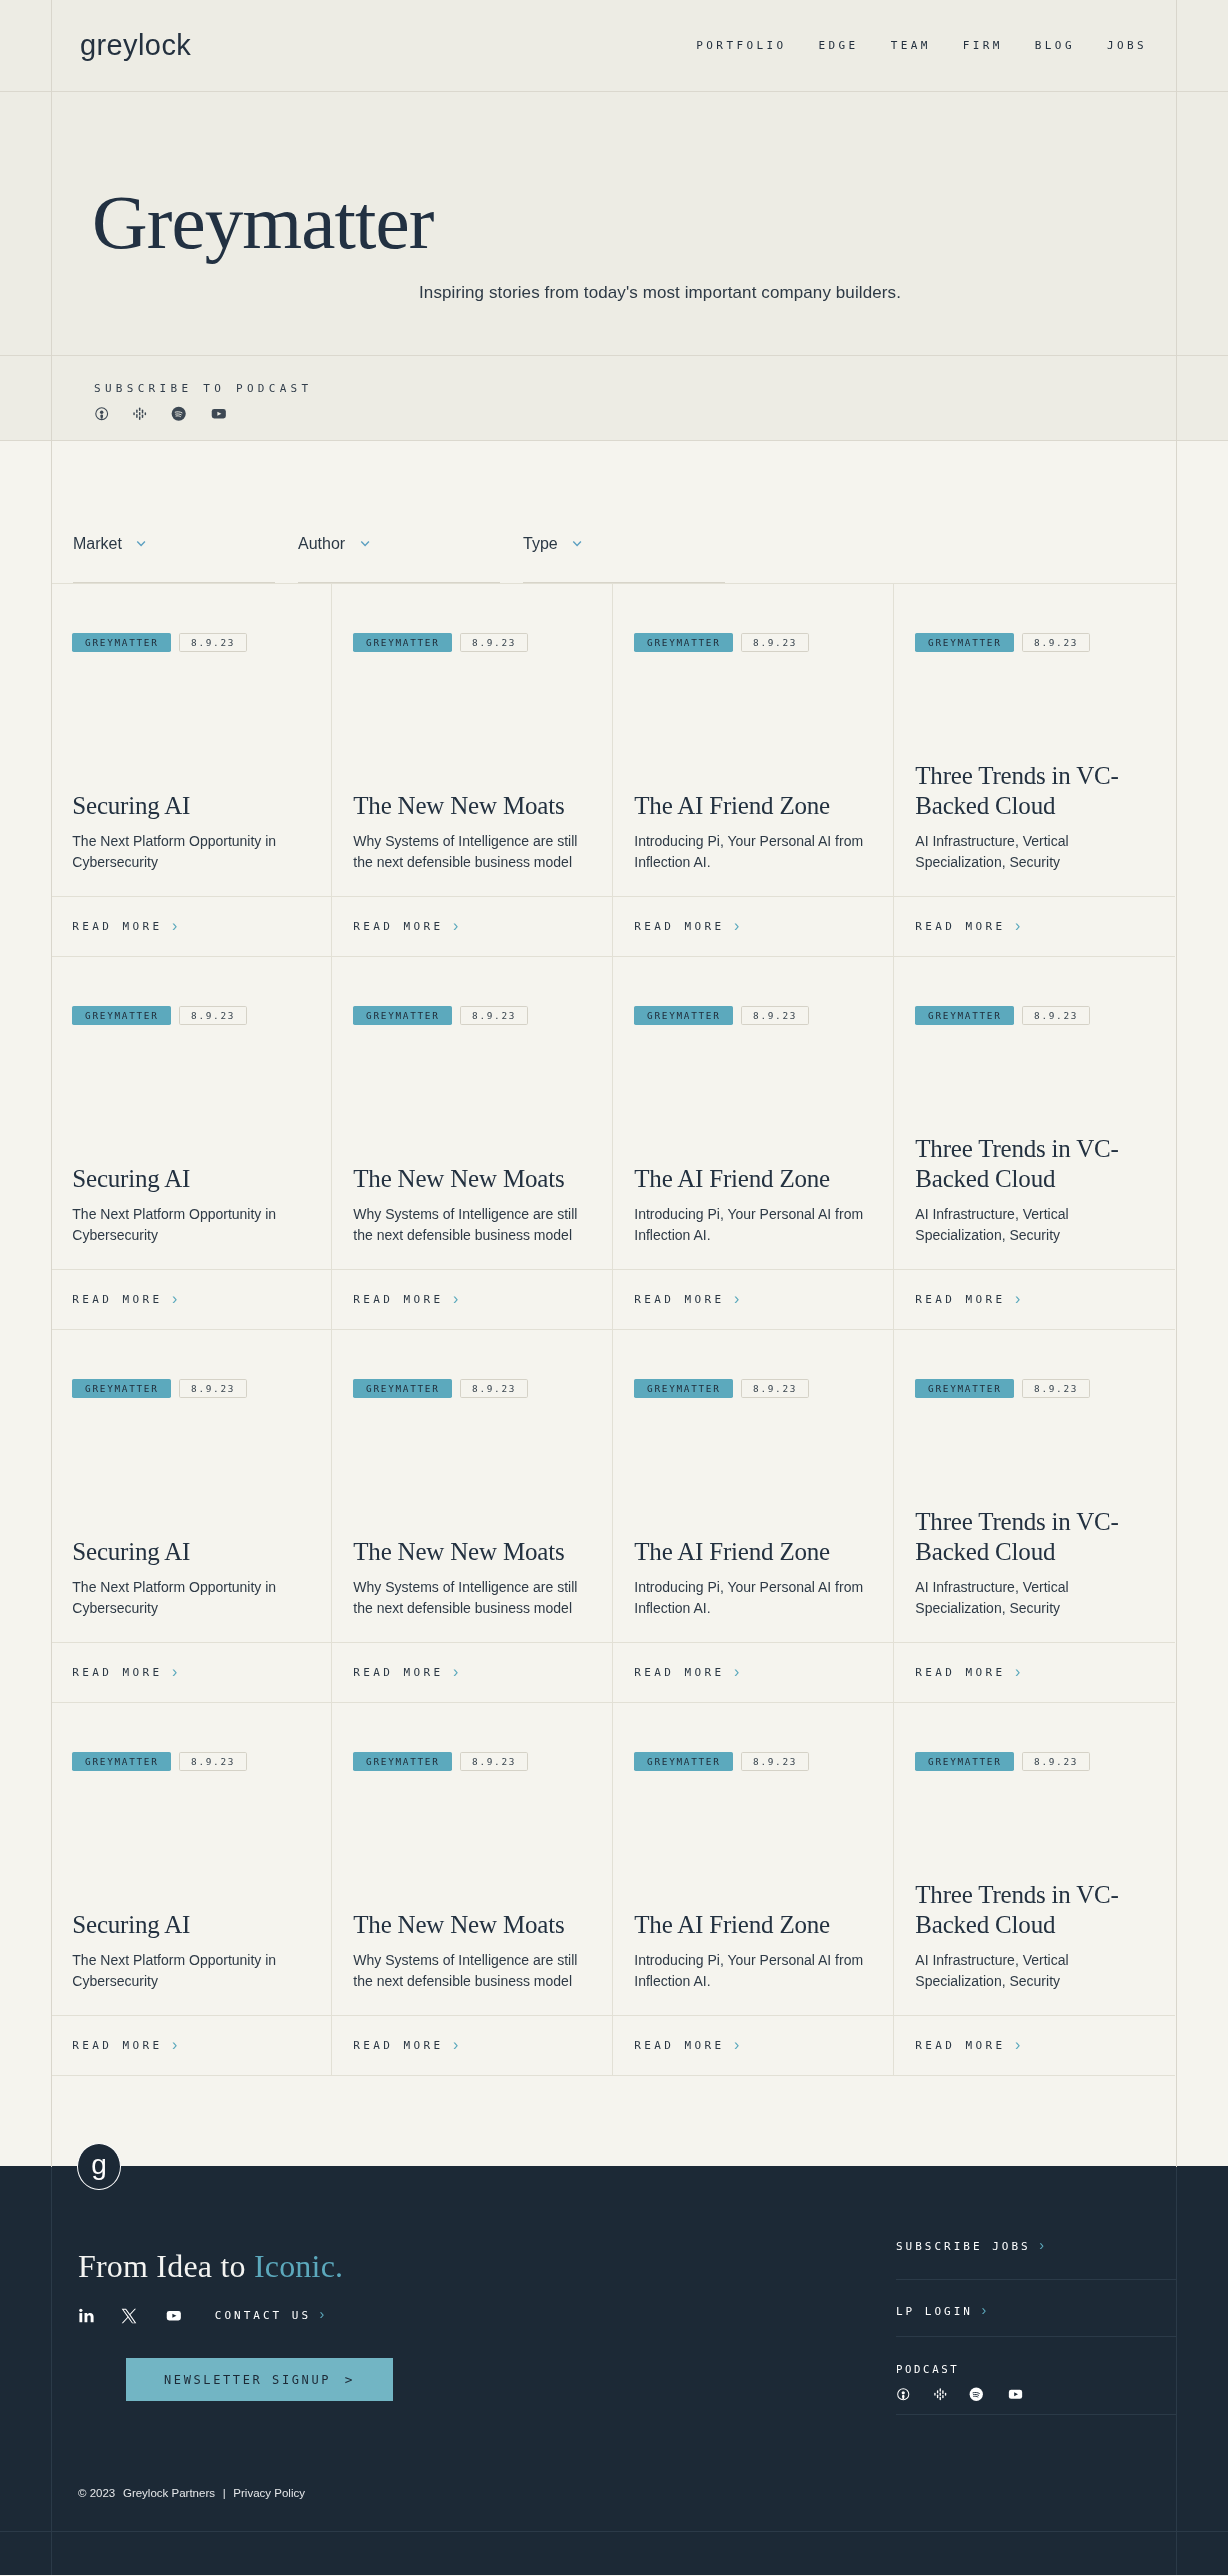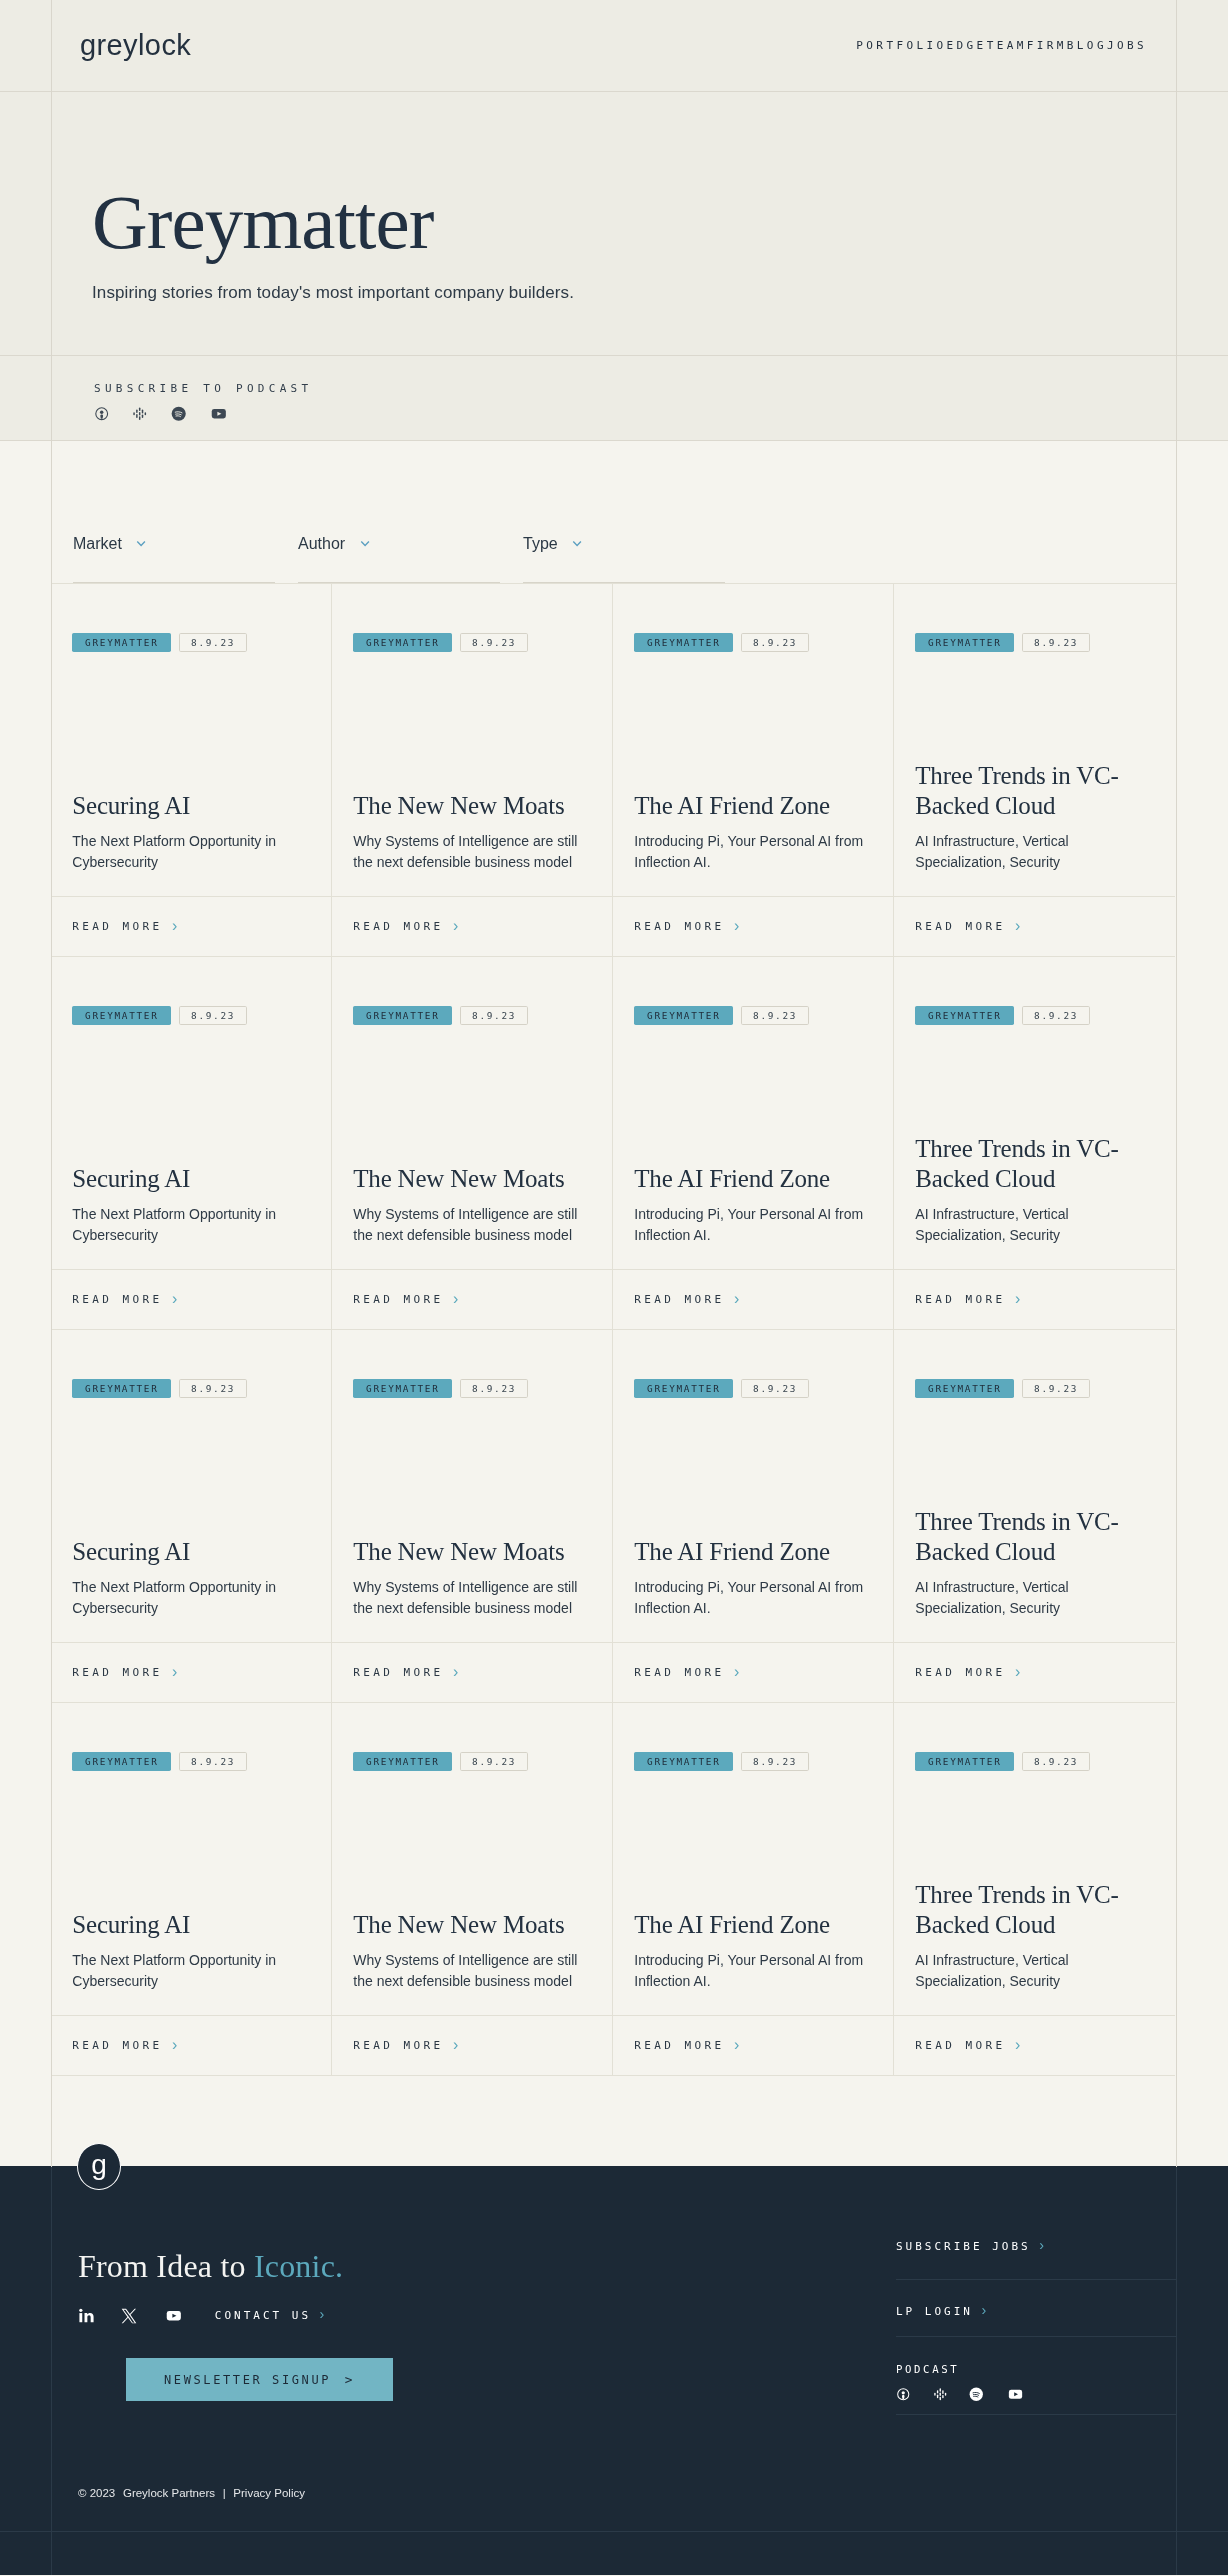--- a/index.html
+++ b/index.html
@@ -36,40 +36,40 @@
   .site-header{
     height:92px;background:var(--beige);
     border-bottom:0.9px solid var(--line-beige);
     display:flex;align-items:center;
     padding:0 81px 0 80px;
   }
   .logo{
     font-size:29px;font-weight:300;letter-spacing:0.4px;color:var(--ink);
     cursor:pointer;
   }
-  nav{margin-left:auto;display:flex;}
+  nav{margin-left:auto;display:flex;gap:32px;}
   .nav-item{
     font-family:"DejaVu Sans Mono", monospace;
     font-size:11px;letter-spacing:3.4px;color:var(--ink);
     cursor:pointer;white-space:nowrap;
   }
 
   
   .hero{
     height:264px;background:var(--beige);
     border-bottom:0.9px solid var(--line-beige);
     padding-left:92px;
   }
   .hero-title{
     padding-top:92px;
     font-size:77px;line-height:1;letter-spacing:-0.9px;
     color:#223142;font-weight:400;
   }
   .hero-sub{
-    margin-top:22px;font-size:17px;color:var(--ink-soft);letter-spacing:0.1px;
+    margin-top:22px;font-size:17px;color:var(--ink-soft);letter-spacing:0.1px;text-align:center;
   }
 
   
   .subscribe{
     height:85px;background:var(--beige);
     border-bottom:0.9px solid var(--line-beige);
     padding:25.6px 0 0 94px;
   }
   .subscribe-label{font-size:11px;letter-spacing:4.3px;color:#323e4b;}
   .icon-row{display:flex;align-items:center;gap:23px;margin-top:11px;}

